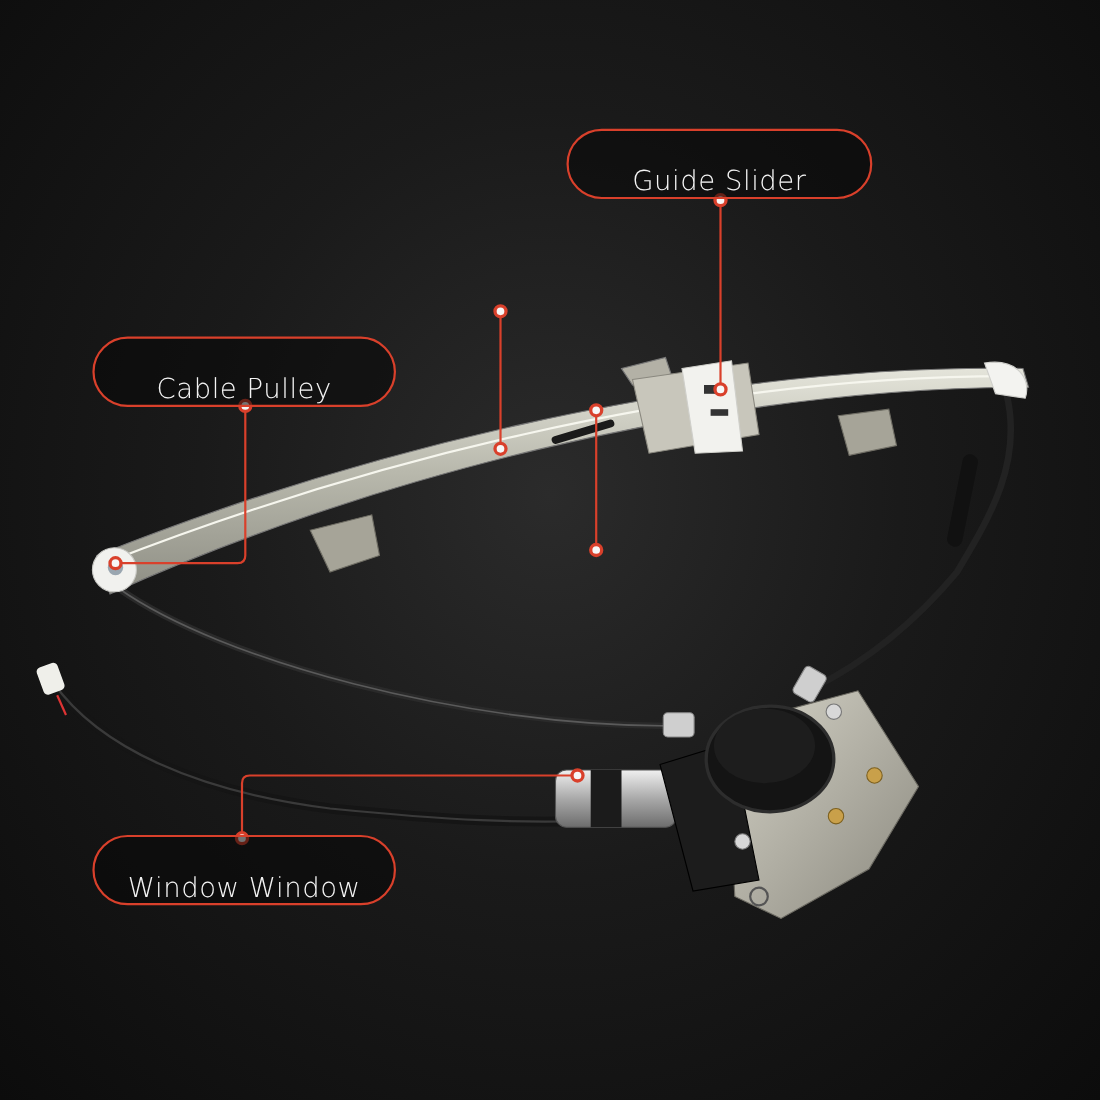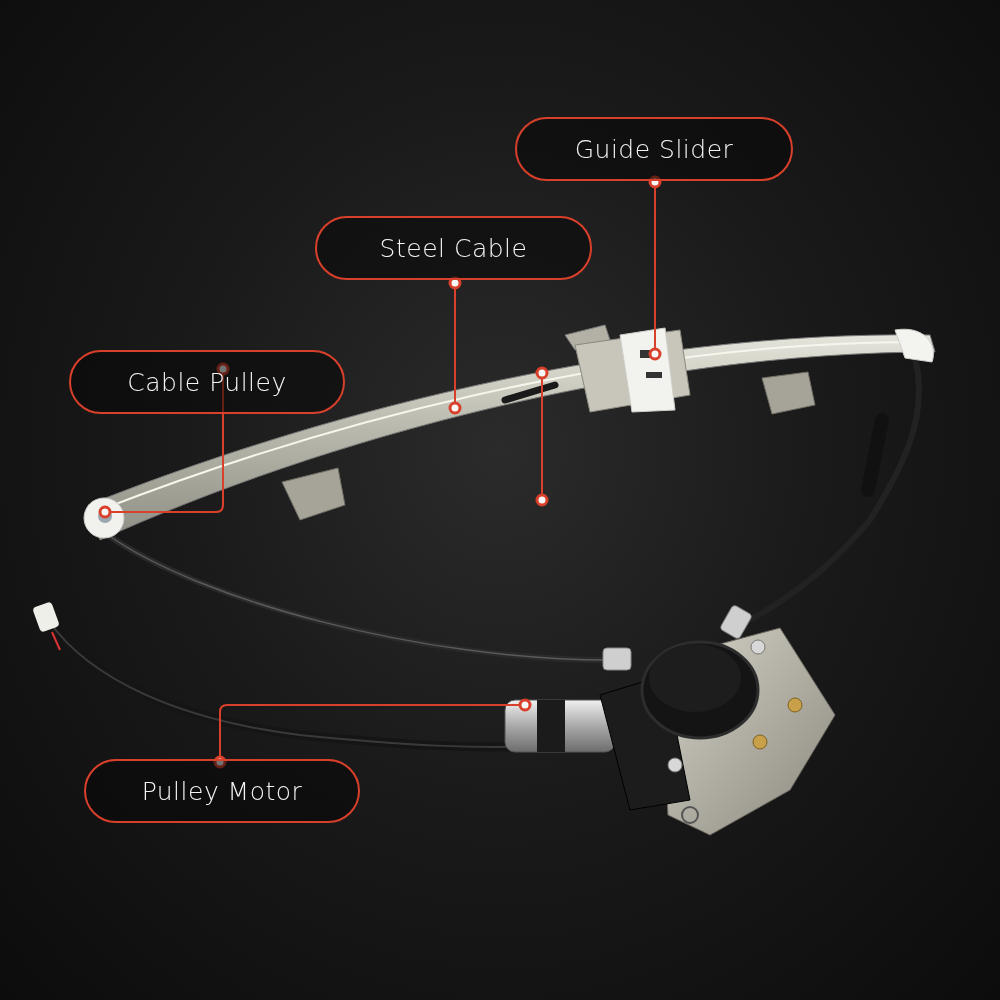--- a/index.html
+++ b/index.html
@@ -11,21 +11,21 @@
     }
     .stage { position: absolute; left: 0; top: 0; width: 1000px; height: 1000px; }
     .product-svg { position: absolute; left: 0; top: 0; }
     .callout {
       position: absolute;
       box-sizing: border-box;
       border: 2px solid #d9402b;
       border-radius: 32px;
       background: rgba(8,8,8,0.55);
       color: #f4f4f4;
-      display: flex; align-items: center; justify-content: center;
+      display: flex; align-items: flex-end; justify-content: center;
       font-size: 25px; letter-spacing: 0.5px;
       font-weight: 300;
       height: 64px;
     }
   </style>
 </head>
 <body>
 
 <div class="stage">
 
@@ -120,26 +120,23 @@
       <circle cx="542" cy="373" r="5"></circle>
       <circle cx="220" cy="762" r="5"></circle>
       <circle cx="525" cy="705" r="5"></circle>
     </g>
   </svg>
 
   <div class="callout" style="left:515px; top:117px; width:278px;">
     <span>Guide Slider</span>
   </div>
 
-  <div class="callout" style="left:315px; top:216px; width:277px;">
-    <span>Steel Cable</span>
-  </div>
 
-  <div class="callout" style="left:69px; top:306px; width:276px;margin-top:44px;">
+  <div class="callout" style="left:84px; top:306px; width:276px;">
     <span>Cable Pulley</span>
   </div>
 
 
   <div class="callout" style="left:84px; top:759px; width:276px;">
-    <span>Pulley Motor</span>
+    <span>Window Window</span>
   </div>
 
 </div>
 
 </body></html>

